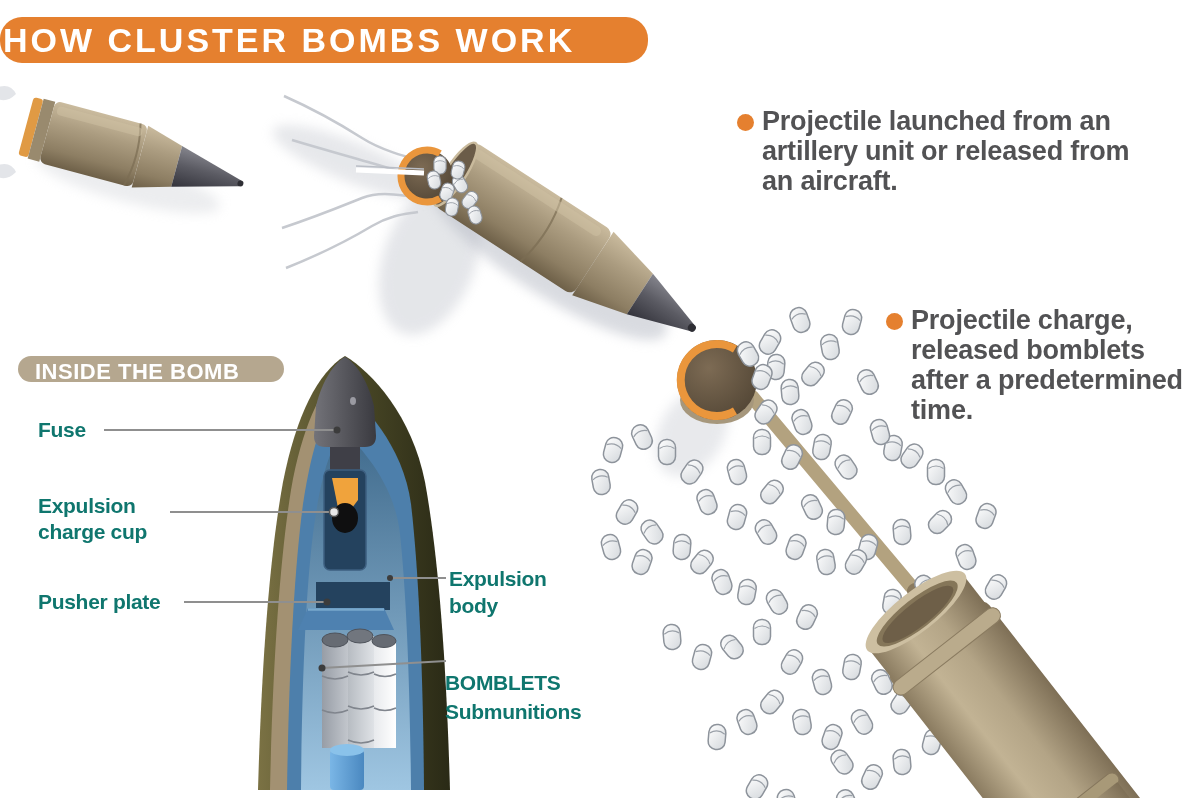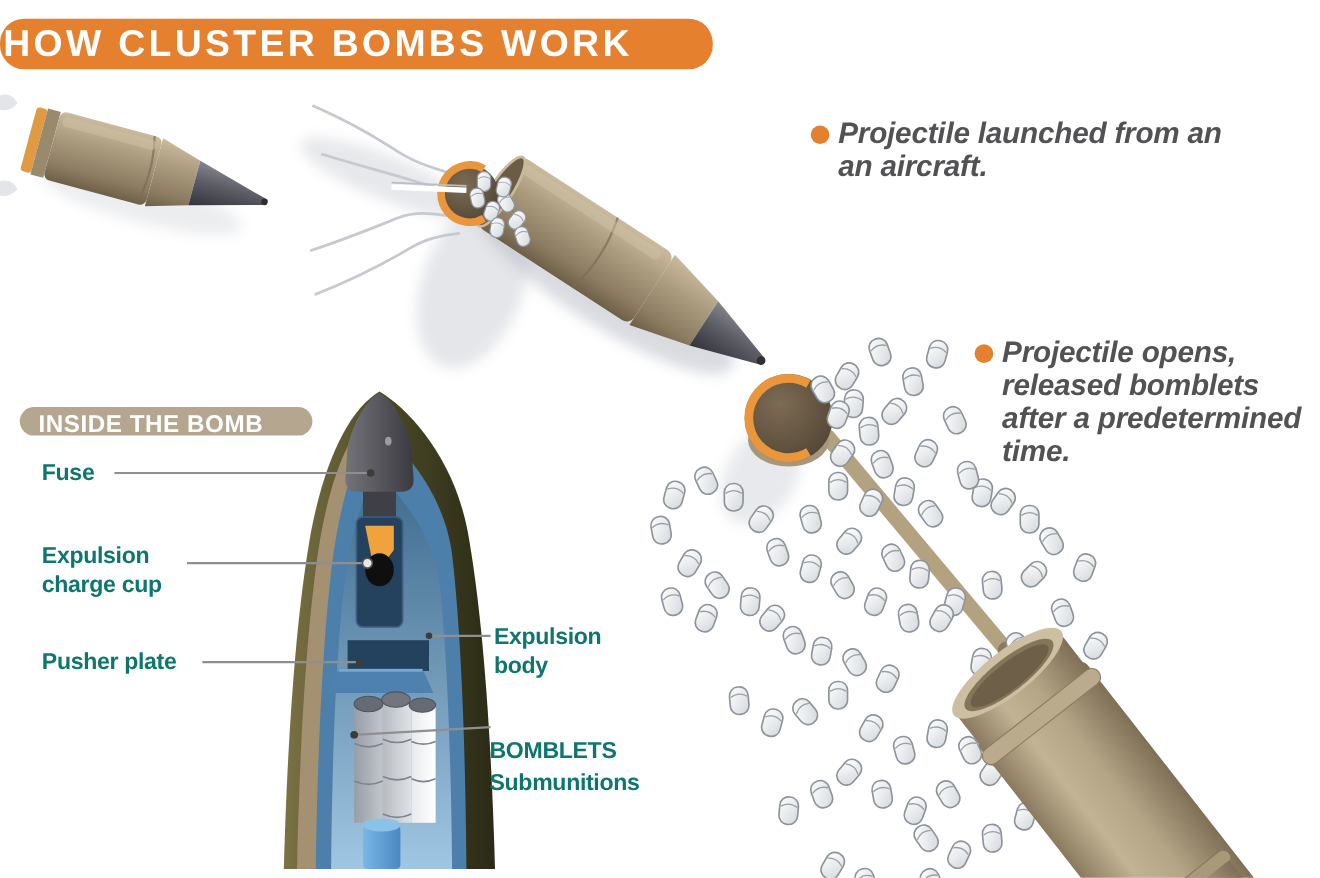--- a/index.html
+++ b/index.html
@@ -13,27 +13,27 @@
   #header-banner{
     left:0;top:17px;width:648px;height:46px;background:#e5802f;z-index:5;
   }
   #header-banner span{
     display:block;margin-left:3px;line-height:47px;color:#ffffff;
     font-size:34px;font-weight:bold;letter-spacing:3px;white-space:nowrap;
   }
   .bullet-sq{width:17px;height:17px;background:#e5802f;z-index:6;}
   .step-text{z-index:6;color:#525254;font-size:27px;font-weight:bold;
     letter-spacing:-0.2px;line-height:30px;}
-  .step-text div{white-space:nowrap;font-style:italic;}
+  .step-text div{white-space:nowrap;}
   #step-1{left:762px;top:106px;}
   #sq-1{left:737px;top:114px;}
   #step-2{left:911px;top:305px;}
   #sq-2{left:886px;top:313px;}
   #inside-banner{
-    left:18px;top:370px;width:266px;height:26px;background:#b5a78f;z-index:5;
+    left:18px;top:356px;width:266px;height:26px;background:#b5a78f;z-index:5;
   }
   #inside-banner span{
     display:block;margin-left:17px;line-height:31px;color:#ffffff;
     font-size:22px;font-weight:bold;letter-spacing:0.5px;white-space:nowrap;
   }
   .part-label{z-index:6;color:#0f766e;font-size:21px;font-weight:bold;
     line-height:26px;letter-spacing:-0.3px;}
   .part-label div{white-space:nowrap;}
   #label-fuse{left:38px;top:417px;}
   #label-expulsion{left:38px;top:493px;}
@@ -318,26 +318,27 @@
   </g>
 </svg>
 
 <div class="abs" id="header-banner">
   <span>HOW CLUSTER BOMBS WORK</span>
 </div>
 
 <div class="abs bullet-sq" id="sq-1"></div>
 <div class="abs step-text" id="step-1">
   <div>Projectile launched from an</div>
+  <div>artillery unit or released from</div>
   <div>an aircraft.</div>
 </div>
 
 <div class="abs bullet-sq" id="sq-2"></div>
 <div class="abs step-text" id="step-2">
-  <div>Projectile opens,</div>
+  <div>Projectile charge,</div>
   <div>released bomblets</div>
   <div>after a predetermined</div>
   <div>time.</div>
 </div>
 
 <div class="abs" id="inside-banner">
   <span>INSIDE THE BOMB</span>
 </div>
 
 <div class="abs part-label" id="label-fuse">

